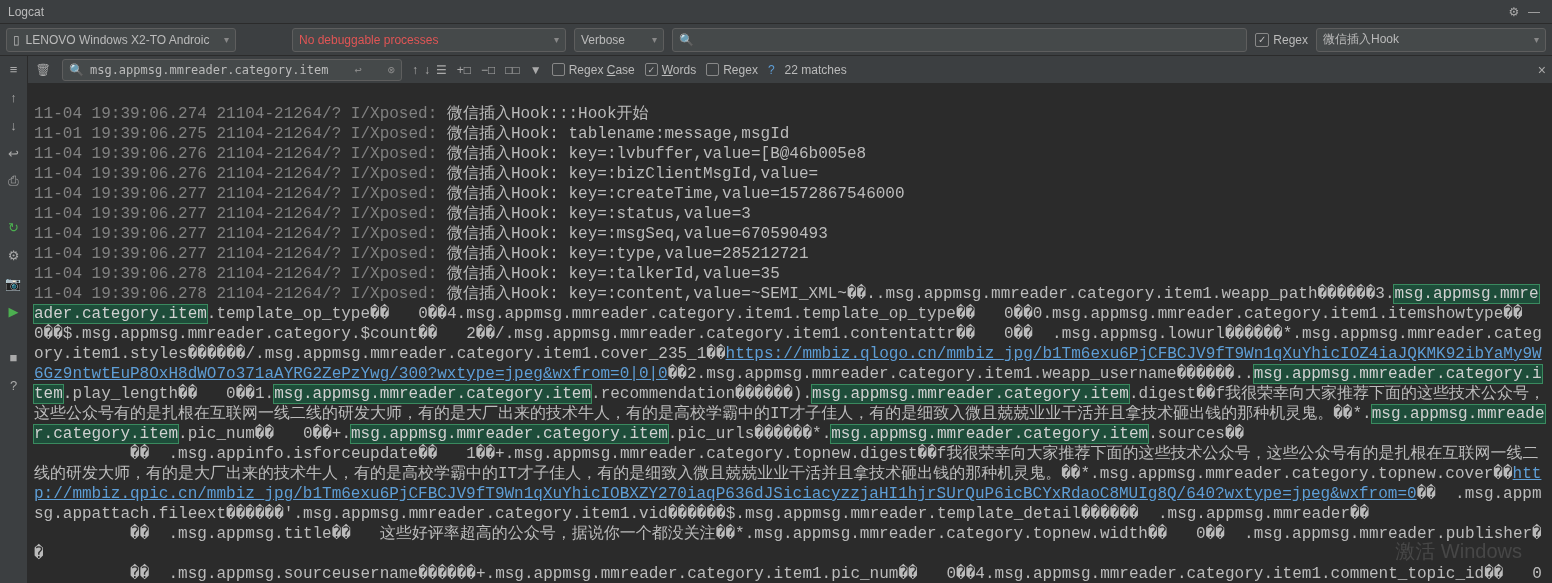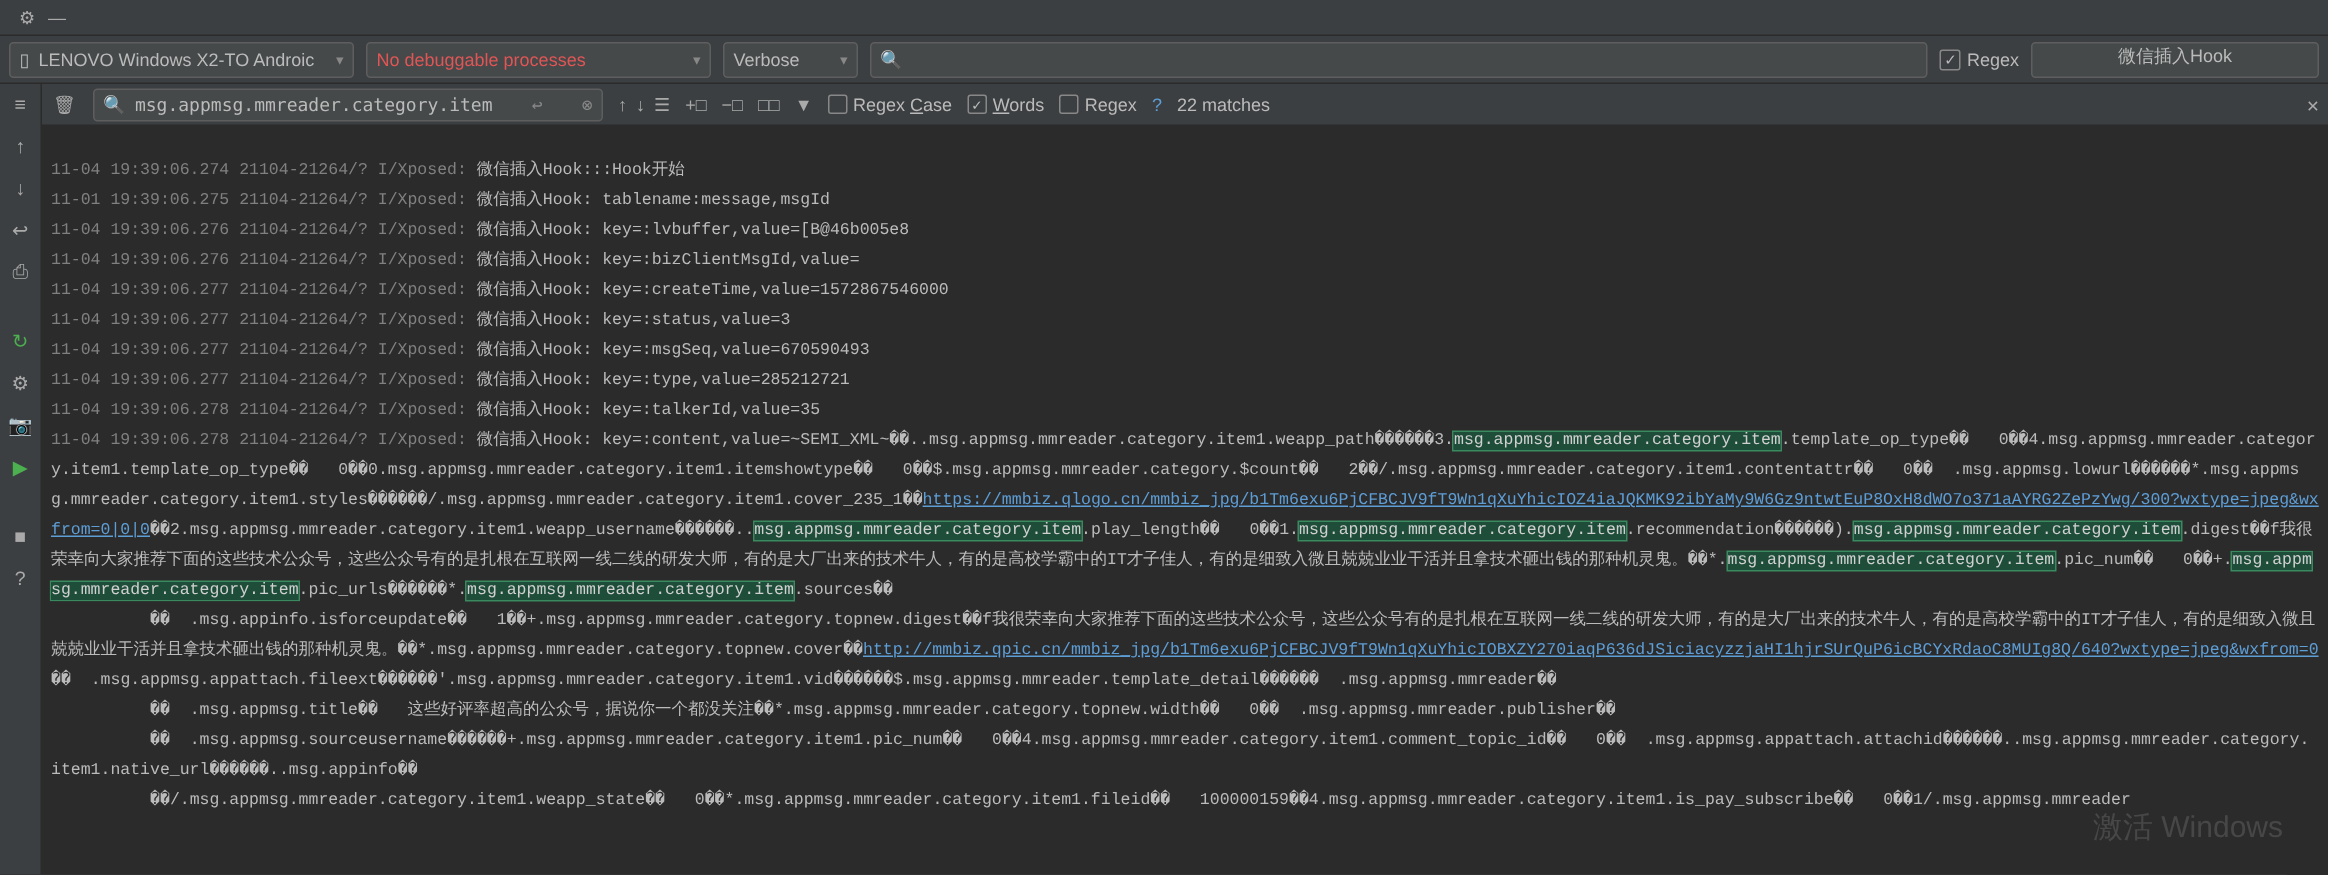--- a/index.html
+++ b/index.html
@@ -37,23 +37,23 @@
   border: 1px solid #5e5e5e;
   border-radius: 3px;
   height: 24px;
   padding: 0 6px;
   background: #45494a;
   color: #bbbbbb;
   gap: 6px;
 }
 .combo .arrow { color: #888; font-size: 10px; }
 .combo.device { width: 230px; }
-.combo.proc { width: 230px; color: #e05555; }
+.combo.proc { width: 274px; color: #e05555; margin-left: 48px; }
 .combo.level { width: 90px; }
-.combo.filter { width: 192px; flex-direction: column; }
+.combo.filter { width: 230px; }
 .searchbox {
   flex: 1;
   display: flex;
   align-items: center;
   border: 1px solid #5e5e5e;
   border-radius: 3px;
   height: 24px;
   padding: 0 6px;
   background: #45494a;
 }
@@ -117,41 +117,42 @@
 .findbar .chk .label u { text-decoration: underline; }
 .findbar .help { color: #5e9ed6; cursor:pointer; }
 .findbar .matches { color: #bbb; }
 .findbar .close { margin-left: auto; color: #aaa; cursor:pointer; font-size: 14px; }
 .logarea {
   flex: 1;
   background: #2b2b2b;
   overflow: auto;
   padding: 20px 6px;
   font-family: "Consolas", "Courier New", monospace;
-  font-size: 11px;
+  font-size: 16px;
   line-height: 20px;
   color: #bbbbbb;
 }
 .logline { white-space: pre-wrap; word-break: break-all; }
 .logline .time { color: #808080; }
 .logline .tag { color: #bbbbbb; }
 .hl { background: #1e4d3a; color: #d0d0d0; outline: 1px solid #3a8a5f; }
 .lnk { color: #5e9ed6; text-decoration: underline; }
 .watermark {
   position: absolute;
   right: 30px; bottom: 18px;
   color: rgba(200,200,200,0.18);
   font-size: 20px;
   pointer-events: none;
 }
 </style>
 </head>
 <body>
 
 <div class="titlebar">
+  <span class="title">Logcat</span>
   <span class="icon-btn">⚙</span>
   <span class="icon-btn">—</span>
 </div>
 
 <div class="toolbar">
   <div class="combo device">
     <span>▯</span>
     <span>LENOVO Windows X2-TO Androic</span>
     <span class="arrow" style="margin-left:auto">▾</span>
   </div>

